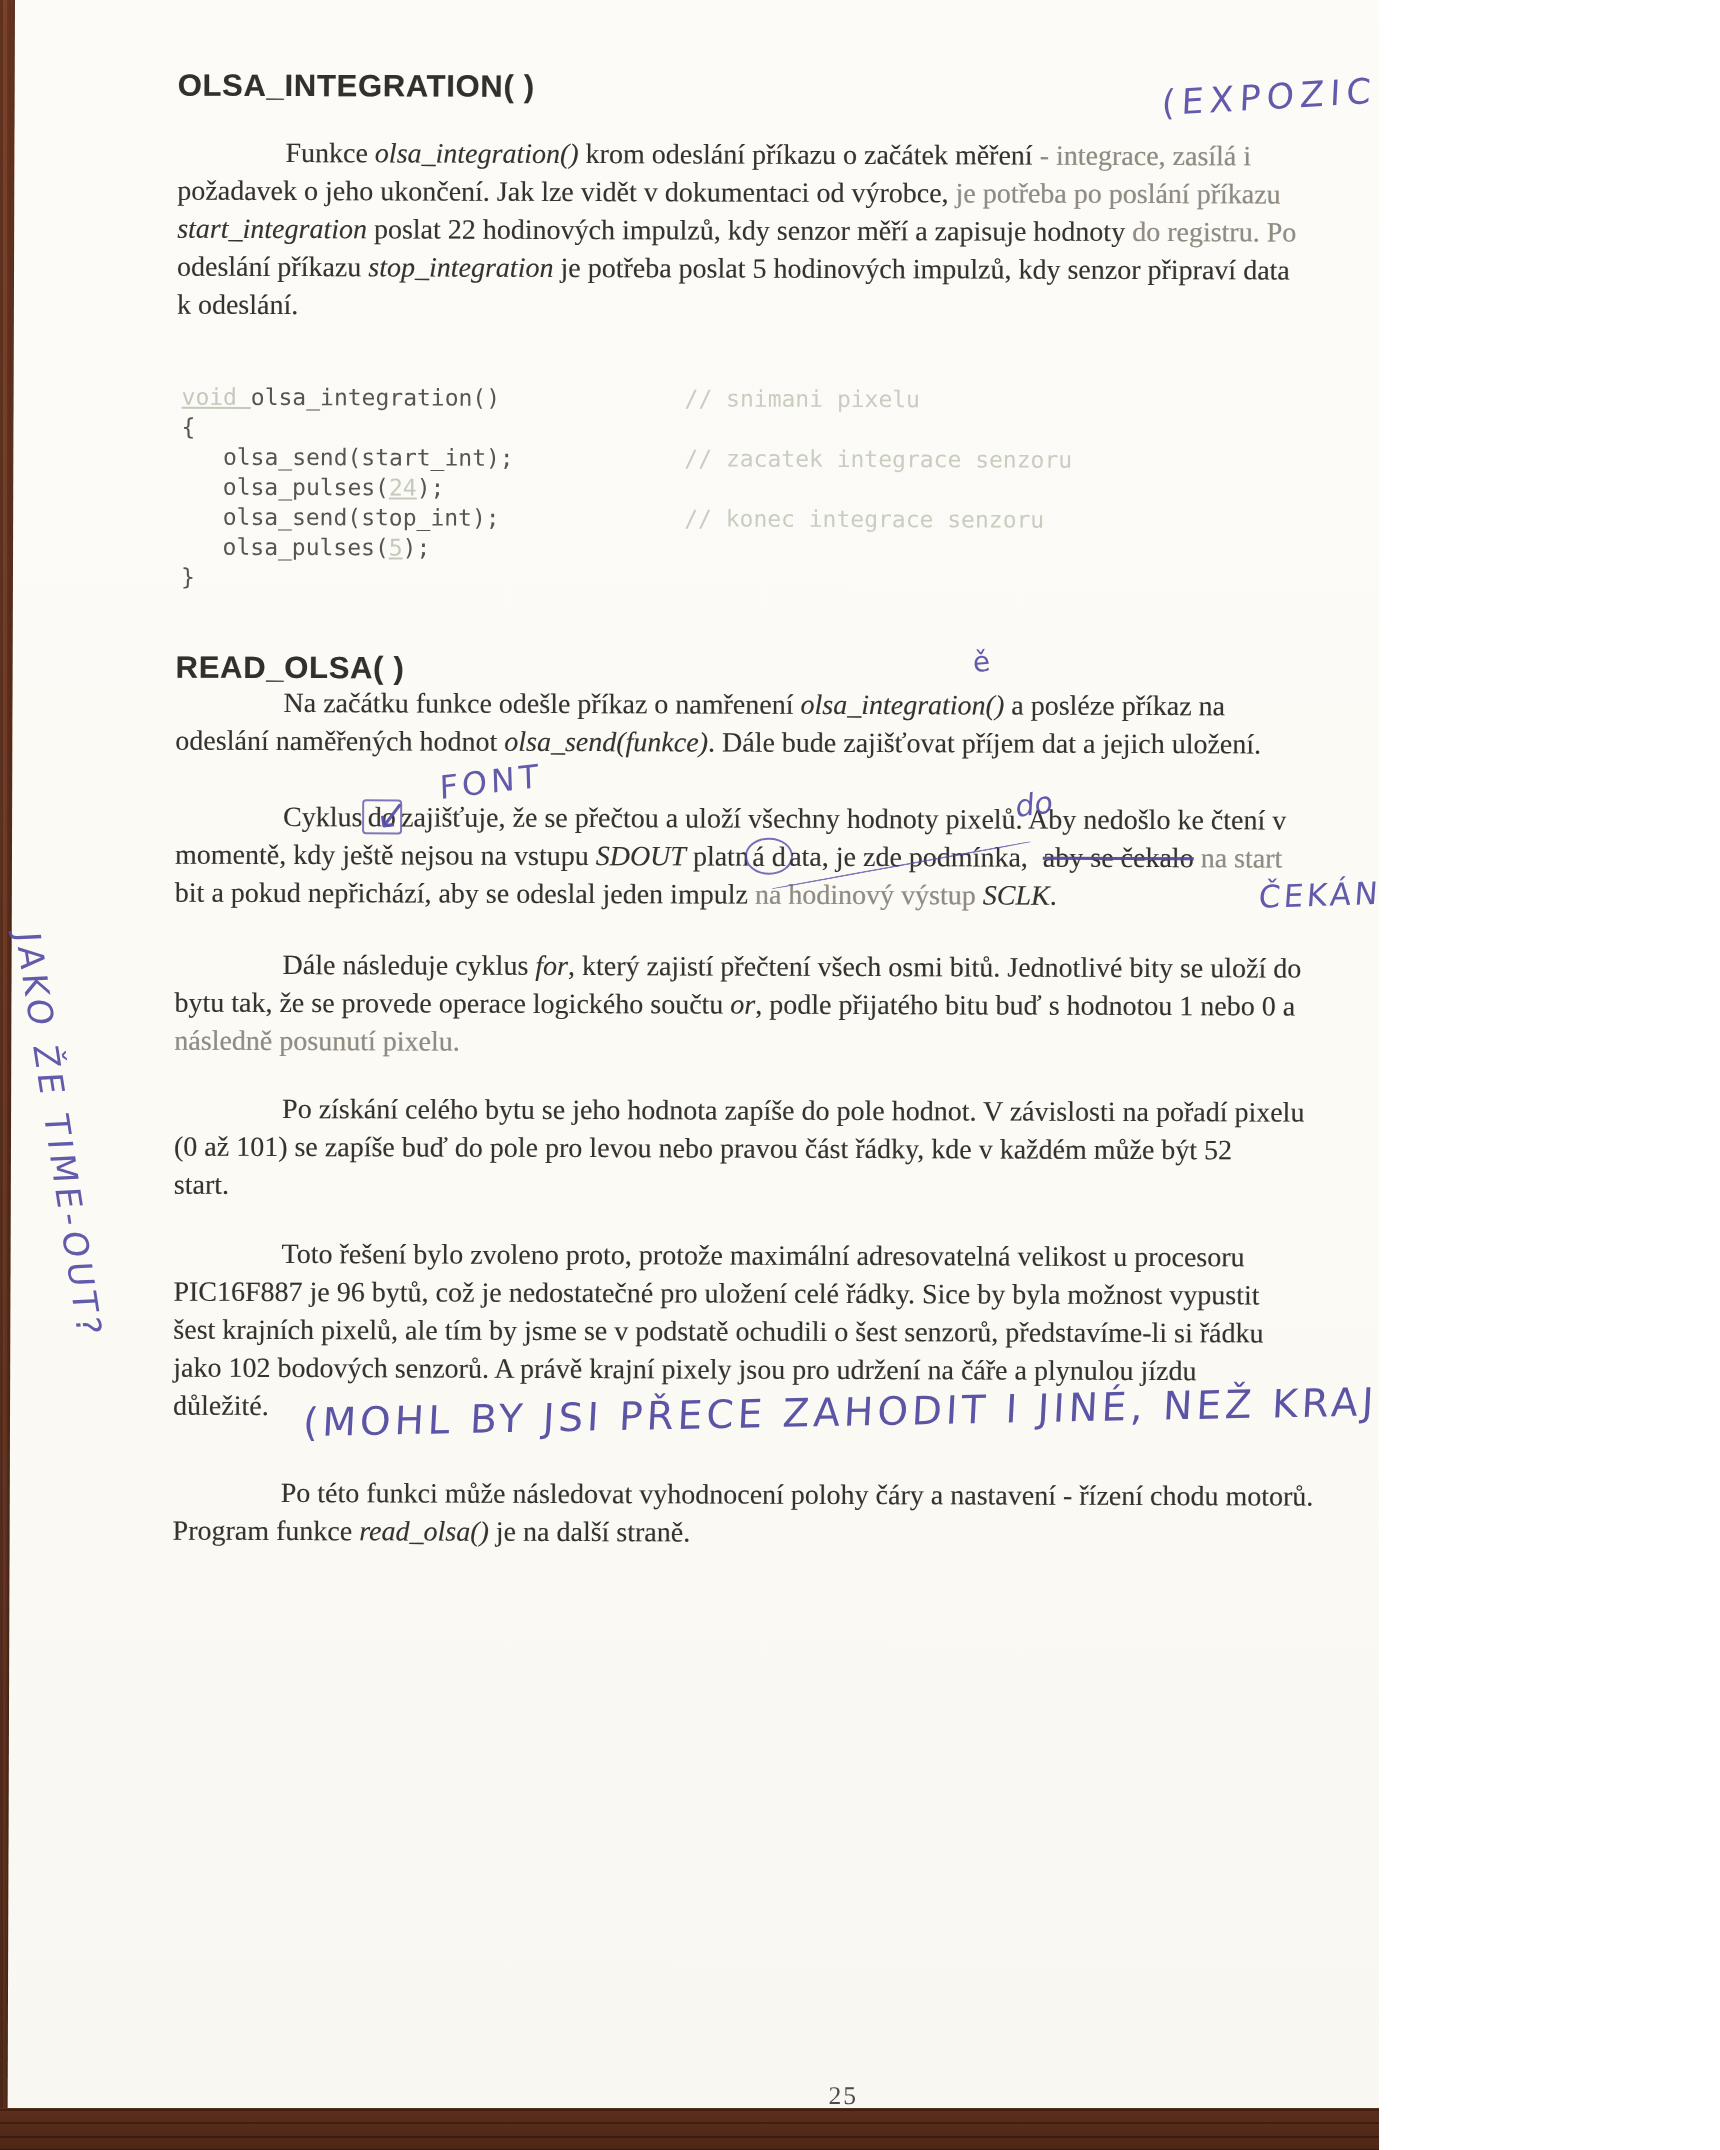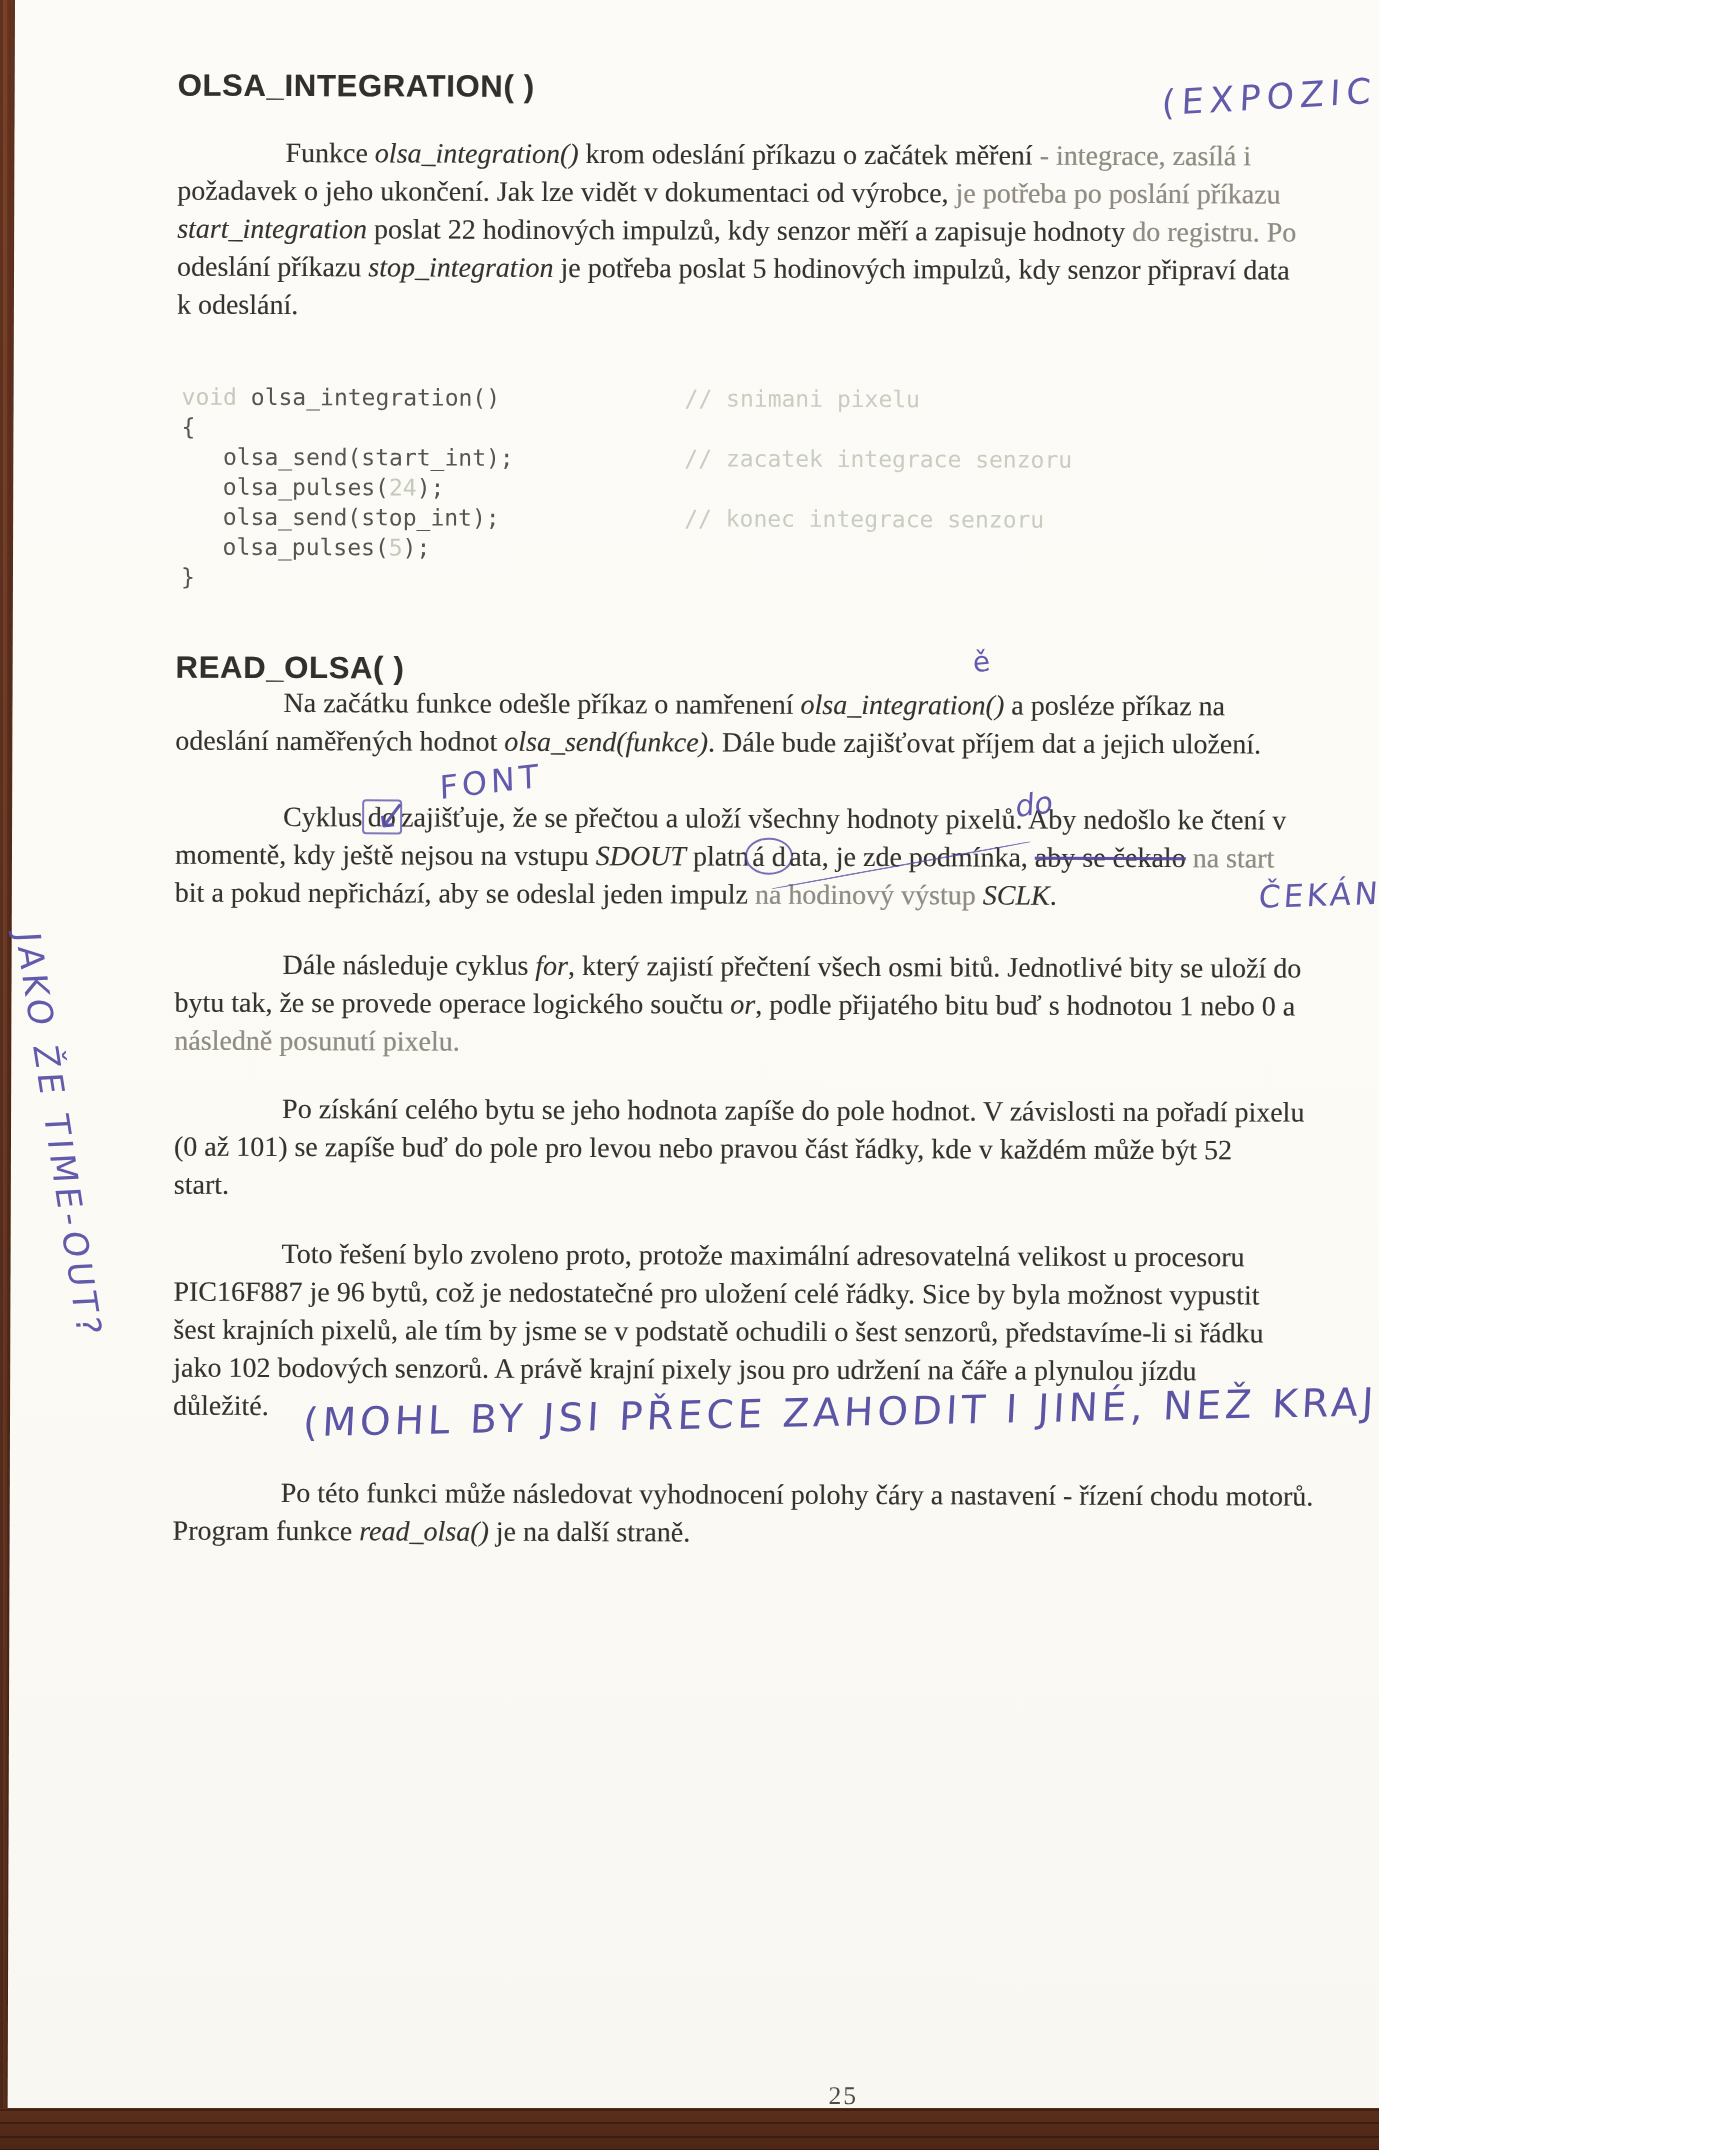--- a/index.html
+++ b/index.html
@@ -54,31 +54,32 @@
   
   .code{
     position:absolute;
     font-family:"DejaVu Sans Mono","Liberation Mono", monospace;
     font-size:23px;line-height:30px;
     color:#565550;
   }
   .code-line{display:grid;grid-template-columns:503px 1fr;}
   .code-text{white-space:pre;}
   .code-comment{white-space:pre;color:#c9cdc0;}
-  .seg-faded{color:#c5c9bb;}
+  .seg-faded{color:#c5c9bb;text-decoration:underline;}
   
   .seg-boxed{
     box-shadow:0 0 0 2px rgba(86,78,166,.75);
     border-radius:2px;
     padding:0 4px;margin:0 1.3px;
   }
   .seg-strike{
     text-decoration:line-through;
     text-decoration-color:rgba(80,72,160,.9);
     text-decoration-thickness:3.4px;
+    margin-left:8px;
   }
   .seg-circled{
     border:2px solid rgba(86,78,166,.8);
     border-radius:50%;
     padding:1.3px 5.4px;margin:16px -4px;
   }
   
   .hand{
     position:absolute;
     font-family:"DejaVu Sans", sans-serif;

